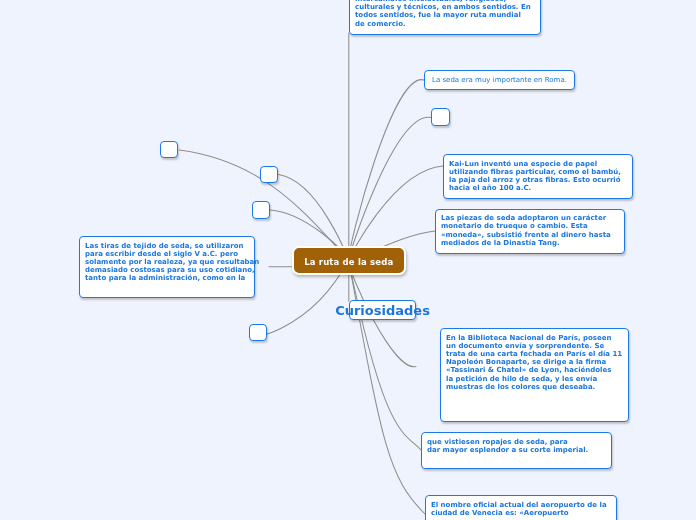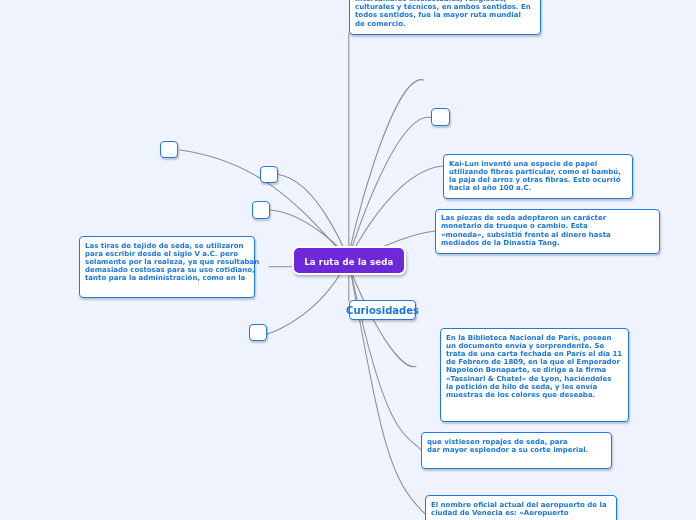--- a/index.html
+++ b/index.html
@@ -14,33 +14,33 @@
   #canvas{position:absolute;left:0;top:0;width:696px;height:520px;}
   svg.links{position:absolute;left:0;top:0;width:696px;height:520px;overflow:visible;}
   .node{position:absolute;box-sizing:border-box;white-space:nowrap;}
   .nbox{
     background:#fff;border:1.5px solid #1c7ae8;border-radius:4px;
     color:#1a76dc;font-weight:bold;font-size:7px;line-height:8.2px;
     box-shadow:1px 2px 2px rgba(0,0,0,.20);
     padding:4.6px 5px 4.6px 5px;
   }
   .root{
-    background:#6d28d9;border:2px solid #fff;border-radius:7px;
+    background:#a16207;border:2px solid #fff;border-radius:7px;
     color:#fff;font-weight:bold;font-size:8.5px;letter-spacing:.16px;
     box-shadow:1px 2px 3px rgba(0,0,0,.25);
     display:flex;align-items:center;justify-content:center;
     padding-top:3px;
   }
   .empty{
     background:#fff;border:1.5px solid #1c7ae8;border-radius:4px;
     box-shadow:1px 2px 2px rgba(0,0,0,.20);
   }
   .pill{
     background:#fff;border:1.5px solid #1c7ae8;border-radius:4px;
-    color:#1a76dc;font-weight:bold;font-size:10px;
+    color:#1a76dc;font-weight:bold;font-size:13px;
     box-shadow:1px 2px 2px rgba(0,0,0,.20);
     display:flex;align-items:center;justify-content:center;padding-top:1px;
   }
   .plain{font-weight:normal;font-size:7px;display:flex;align-items:center;justify-content:center;padding:0 5px;}
   .ln{white-space:pre;}
   .nbox > span{display:block;}
 </style>
 </head>
 <body>
 
@@ -67,33 +67,36 @@
 
 <div class="node nbox" style="left:349px;top:-10.6px;width:192px;height:45.2px;">
       <span>
         <div class="ln">intercambios intelectuales, religiosos,</div>
         <div class="ln">culturales y técnicos, en ambos sentidos. En</div>
         <div class="ln">todos sentidos, fue la mayor ruta mundial</div>
         <div class="ln">de comercio.</div>
       </span>
     </div>
 
+<div class="node nbox plain" style="left:424px;top:70px;width:151px;height:20.4px;">
+      <span>La seda era muy importante en Roma.</span>
+    </div>
 
 <div class="node empty" style="left:431px;top:108px;width:19px;height:18px;"></div>
 
 <div class="node nbox" style="left:443px;top:154px;width:190px;height:45.2px;">
       <span>
         <div class="ln">Kai-Lun inventó una especie de papel</div>
         <div class="ln">utilizando fibras particular, como el bambú,</div>
         <div class="ln">la paja del arroz y otras fibras. Esto ocurrió</div>
         <div class="ln">hacia el año 100 a.C.</div>
       </span>
     </div>
 
-<div class="node nbox" style="left:435px;top:208.5px;width:225px;height:45.2px;">
+<div class="node nbox" style="left:435px;top:208.5px;width:190px;height:45.2px;">
       <span>
         <div class="ln">Las piezas de seda adoptaron un carácter</div>
         <div class="ln">monetario de trueque o cambio. Esta</div>
         <div class="ln">«moneda», subsistió frente al dinero hasta</div>
         <div class="ln">mediados de la Dinastía Tang.</div>
       </span>
     </div>
 
 <div class="node nbox" style="left:79px;top:236px;width:176px;height:61.6px;">
       <span>
@@ -116,21 +119,20 @@
 
 <div class="node pill" style="left:349px;top:300px;width:67px;height:19.5px;">
       <span>Curiosidades</span>
     </div>
 
 <div class="node nbox" style="left:440px;top:328px;width:189px;height:94px;">
       <span>
         <div class="ln">En la Biblioteca Nacional de París, poseen</div>
         <div class="ln">un documento envía y sorprendente. Se</div>
         <div class="ln">trata de una carta fechada en París el día 11</div>
-        <div class="ln">de Febrero de 1809, en la que el Emperador</div>
         <div class="ln">Napoleón Bonaparte, se dirige a la firma</div>
         <div class="ln">«Tassinari &amp; Chatel» de Lyon, haciéndoles</div>
         <div class="ln">la petición de hilo de seda, y les envía</div>
         <div class="ln">muestras de los colores que deseaba.</div>
       </span>
     </div>
 
 <div class="node nbox" style="left:421px;top:432px;width:191px;height:37px;">
       <span>
         <div class="ln">que vistiesen ropajes de seda, para</div>

